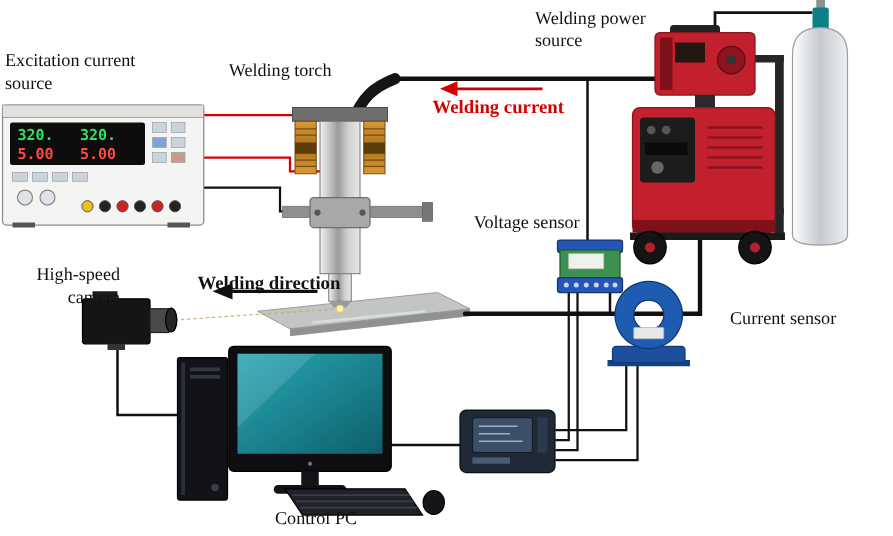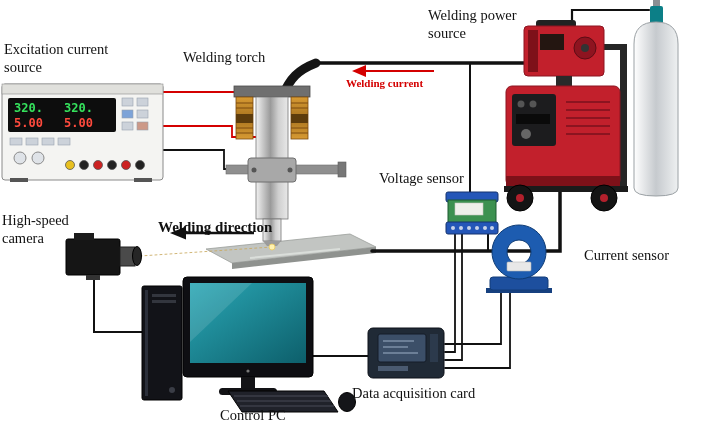--- a/index.html
+++ b/index.html
@@ -2,21 +2,21 @@
 <html><head>
 <meta charset="utf-8">
 <style>
   html,body{margin:0;padding:0;background:#fff;}
   #stage{position:relative;width:714px;height:429px;background:#ffffff;overflow:hidden;
          font-family:"Liberation Serif", serif;color:#111;}
   #scene{position:absolute;left:0;top:0;}
   .lbl{position:absolute;font-size:14.5px;line-height:1.25;white-space:nowrap;}
   .lbl.wrap{white-space:normal;}
   .lbl.small{font-size:15px;font-weight:bold;}
-  .lbl.red{color:#d40000;font-size:11px;font-weight:bold;}
+  .lbl.red{color:#d40000;font-size:15px;font-weight:bold;}
   .lbl.center{text-align:left;}
 </style>
 </head>
 <body>
 
 <div id="stage">
 
 <svg id="scene" width="714" height="429" viewBox="0 0 714 429">
   <defs>
     <linearGradient id="metalGrad" x1="0" y1="0" x2="1" y2="0">
@@ -234,21 +234,20 @@
 
 <div class="lbl wrap center" style="left:428px;top:6px;width:124px;">Welding power source</div>
 
 <div class="lbl red" style="left:346px;top:77px;">Welding current</div>
 
 
 <div class="lbl" style="left:379px;top:169px;">Voltage sensor</div>
 
 <div class="lbl" style="left:552px;top:246px;margin-left:32px;">Current sensor</div>
 
-<div class="lbl wrap" style="left:2px;top:211px;width:94px;">High-speed camera</div>
+<div class="lbl wrap" style="left:2px;top:211px;width:94px;text-align:right;">High-speed camera</div>
 
 <div class="lbl small" style="left:158px;top:218px;">Welding direction</div>
 
 <div class="lbl" style="left:220px;top:406px;">Control PC</div>
 
-<div class="lbl" style="left:352px;top:384px;">Data acquisition card</div>
 
 </div>
 
 </body></html>

